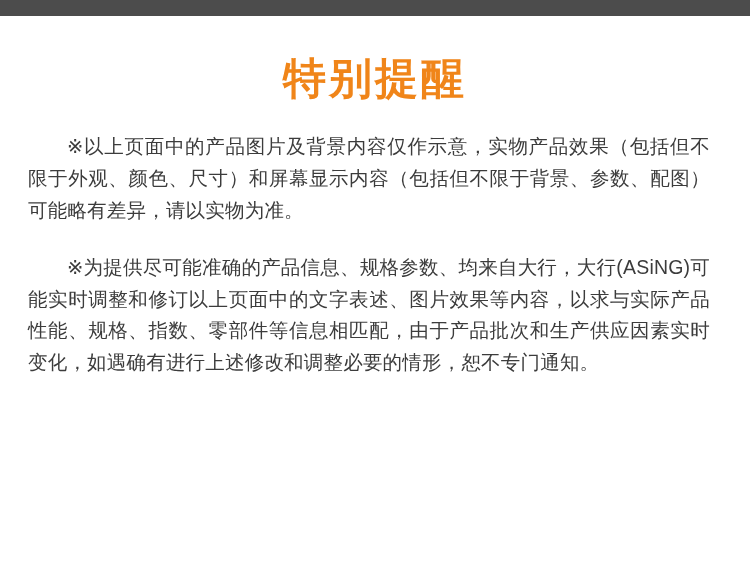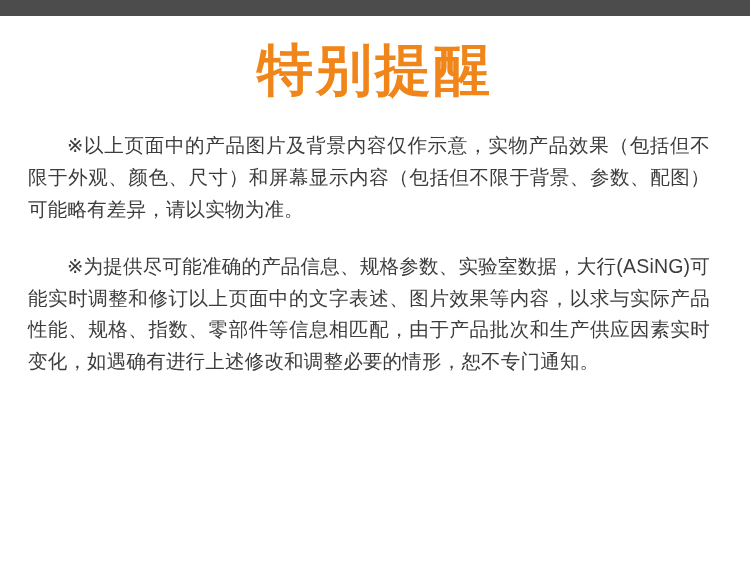--- a/index.html
+++ b/index.html
@@ -31,24 +31,24 @@
   .content {
     position: absolute;
     top: 16px;
     left: 0;
     width: 750px;
     height: 554px;
     box-sizing: border-box;
     padding: 0 28px;
   }
   .title {
-    margin: 0;
+    margin: 16px;
     padding-top: 22px;
     text-align: center;
-    font-size: 56px;
+    font-size: 43px;
     line-height: 1.15;
     font-weight: bold;
     color: #f08519;
     letter-spacing: 3px;
     font-family: "Liberation Sans", "DejaVu Sans", sans-serif;
   }
   .paragraphs {
     margin-top: 28px;
   }
   .para {
@@ -70,17 +70,17 @@
 <div class="page">
 
   <div class="top-bar"></div>
 
   <div class="content">
 
     <h1 class="title">特别提醒</h1>
 
     <div class="paragraphs">
       <p class="para">※以上页面中的产品图片及背景内容仅作示意，实物产品效果（包括但不限于外观、颜色、尺寸）和屏幕显示内容（包括但不限于背景、参数、配图）可能略有差异，请以实物为准。</p>
-      <p class="para">※为提供尽可能准确的产品信息、规格参数、实验室数据，大行(ASiNG)可能实时调整和修订以上页面中的文字表述、图片效果等内容，以求与实际产品性能、规格、指数、零部件等信息相匹配，由于产品批次和生产供应因素实时变化，如遇确有进行上述修改和调整必要的情形，恕不专门通知。</p>
+      <p class="para">※为提供尽可能准确的产品信息、规格参数、均来自大行，大行(ASiNG)可能实时调整和修订以上页面中的文字表述、图片效果等内容，以求与实际产品性能、规格、指数、零部件等信息相匹配，由于产品批次和生产供应因素实时变化，如遇确有进行上述修改和调整必要的情形，恕不专门通知。</p>
     </div>
 
   </div>
 </div>
 
 </body></html>

